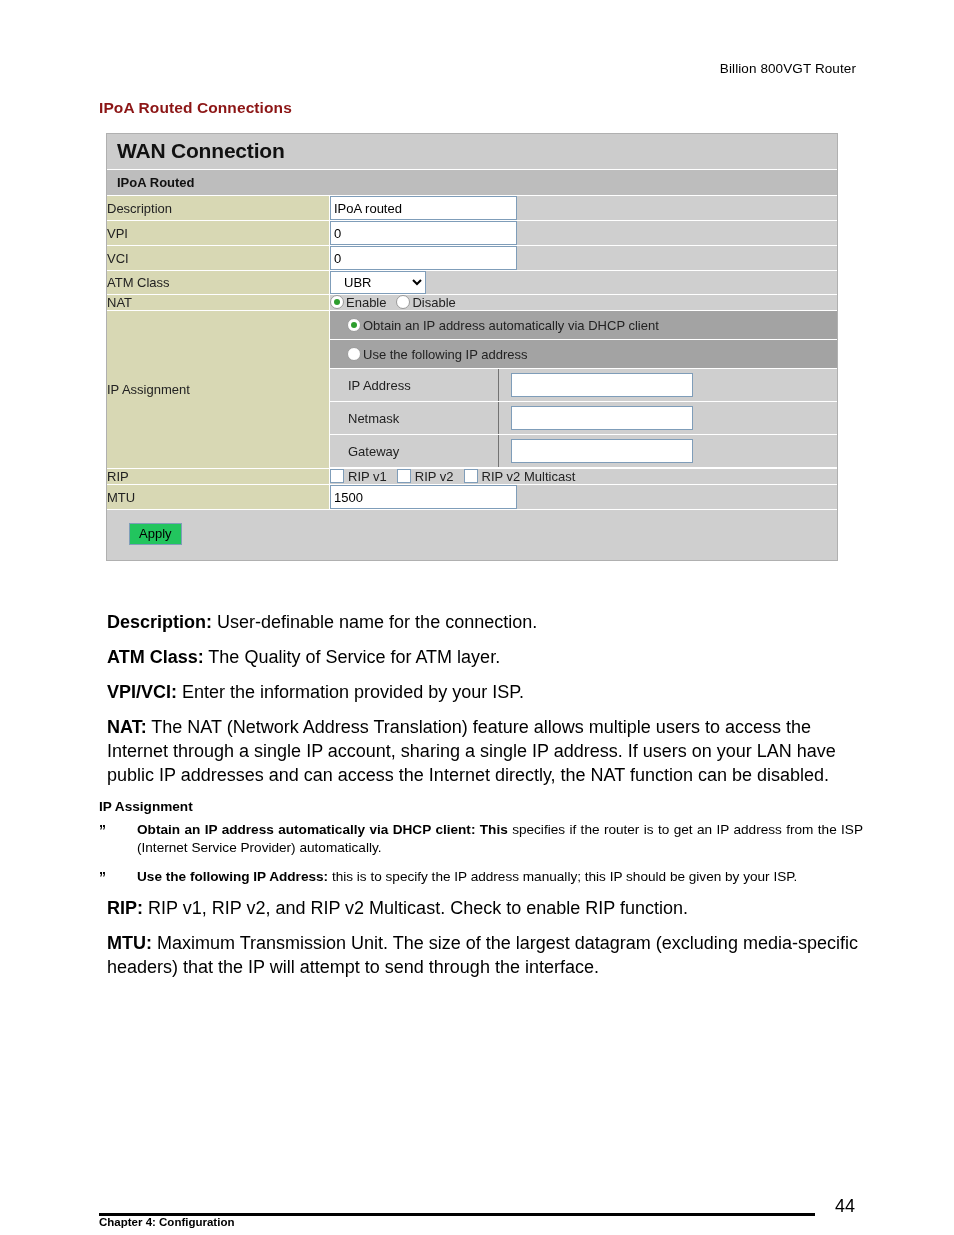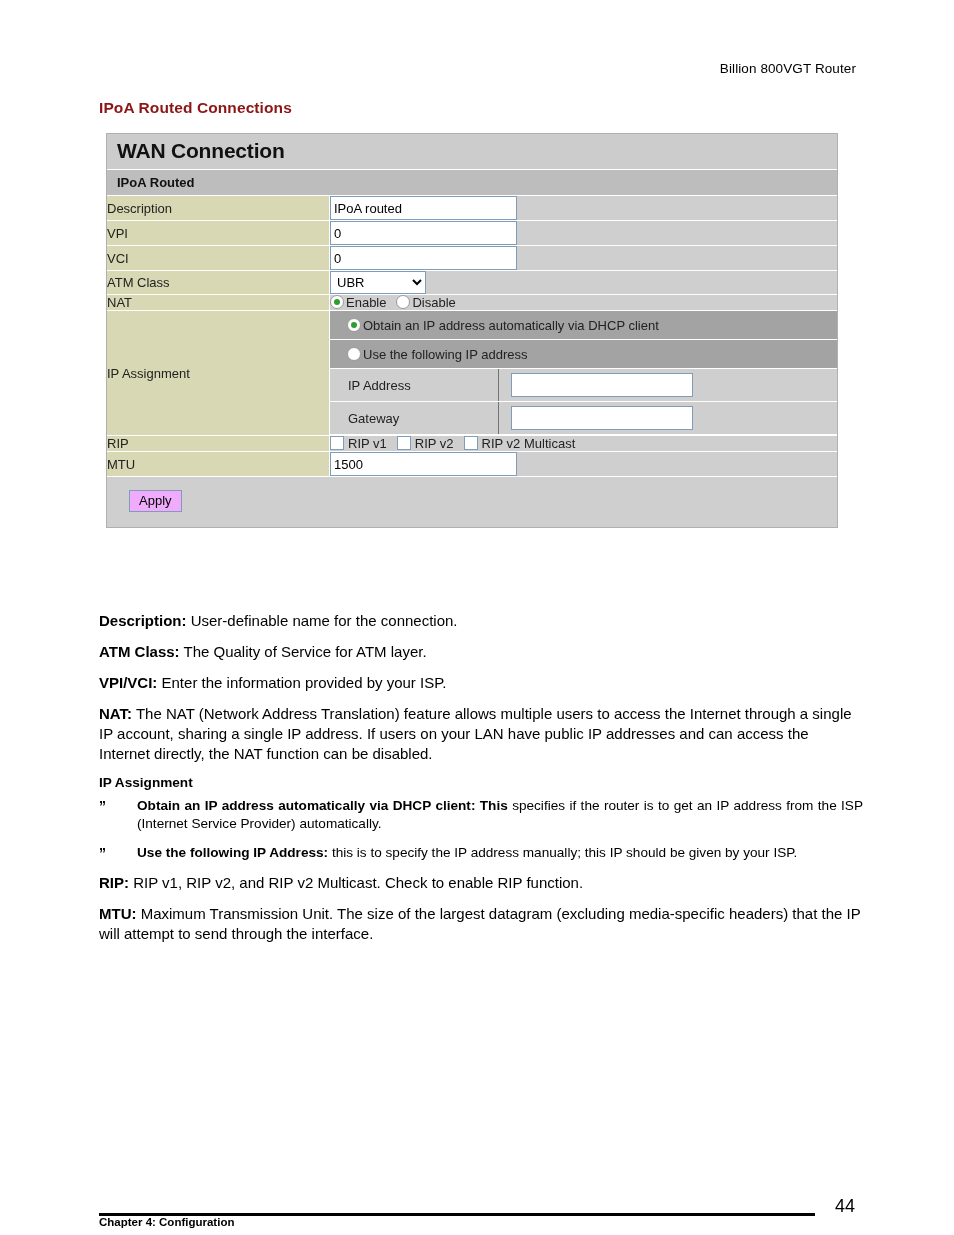--- a/index.html
+++ b/index.html
@@ -108,21 +108,21 @@
     outline: none;
   }
   input.w185 { width: 179px; }
   input.ipbox { width: 174px; }
 
   select.sel {
     font-family: "Liberation Sans", sans-serif;
     font-size: 13px;
     border: 1px solid #7f9db9;
     background: #ffffff;
-    padding: 1px 2px;
+    padding: 1px 9px;
     width: 96px;
     height: 23px;
     color: #000;
   }
 
   
   .radio {
     display: inline-block;
     width: 12px;
     height: 12px;
@@ -202,37 +202,37 @@
   }
 
   .apply-bar {
     background: #cfcfcf;
     padding: 13px 0 15px 22px;
   }
   button.apply {
     font-family: "Liberation Sans", sans-serif;
     font-size: 13px;
     color: #000;
-    background: #f0abfc;
+    background: #22c55e;
     border: 1px solid #7f9db9;
     padding: 2px 9px 3px 9px;
     cursor: pointer;
   }
 
   
   .body-copy {
     position: absolute;
     left: 99px;
     top: 611px;
     width: 764px;
   }
   .para {
-    font-size: 15px;
+    font-size: 18px;
     line-height: 1.33;
-    margin: 0 0 11px 0;
+    margin: 0 0 11px 8px;
     text-align: left;
     color: #000;
   }
   .para b { font-weight: bold; }
   .sub-head {
     font-size: 13.6px;
     font-weight: bold;
     margin: 0 0 7px 0;
   }
   .bullet {
@@ -337,20 +337,26 @@
             </div>
 
             <div class="assign-radio-row">
               <span class="opt"><span class="radio"></span><span>Use the following IP address</span></span>
             </div>
 
             <table class="subform">
               <tbody>
                 <tr>
                   <td class="sublbl">IP Address</td>
+                  <td class="subval">
+                    <input class="txt ipbox" type="text" value="" style="">
+                  </td>
+                </tr>
+                <tr>
+                  <td class="sublbl">Netmask</td>
                   <td class="subval">
                     <input class="txt ipbox" type="text" value="" style="">
                   </td>
                 </tr>
                 <tr>
                   <td class="sublbl">Gateway</td>
                   <td class="subval">
                     <input class="txt ipbox" type="text" value="" style="">
                   </td>
                 </tr>

